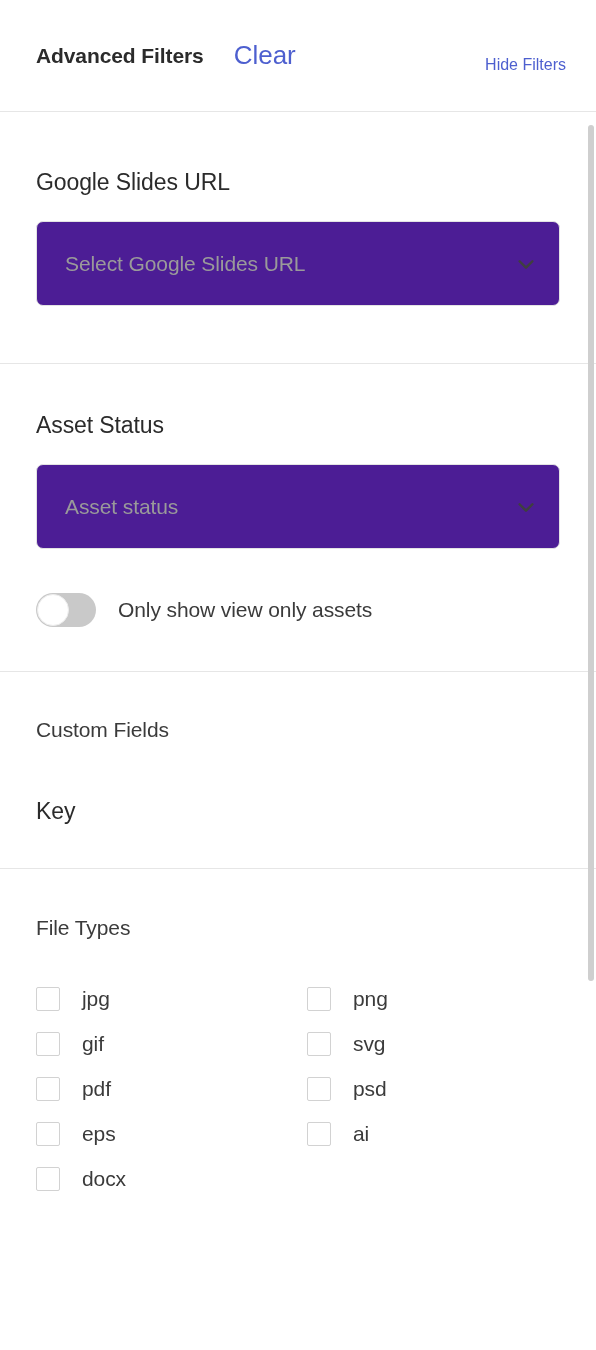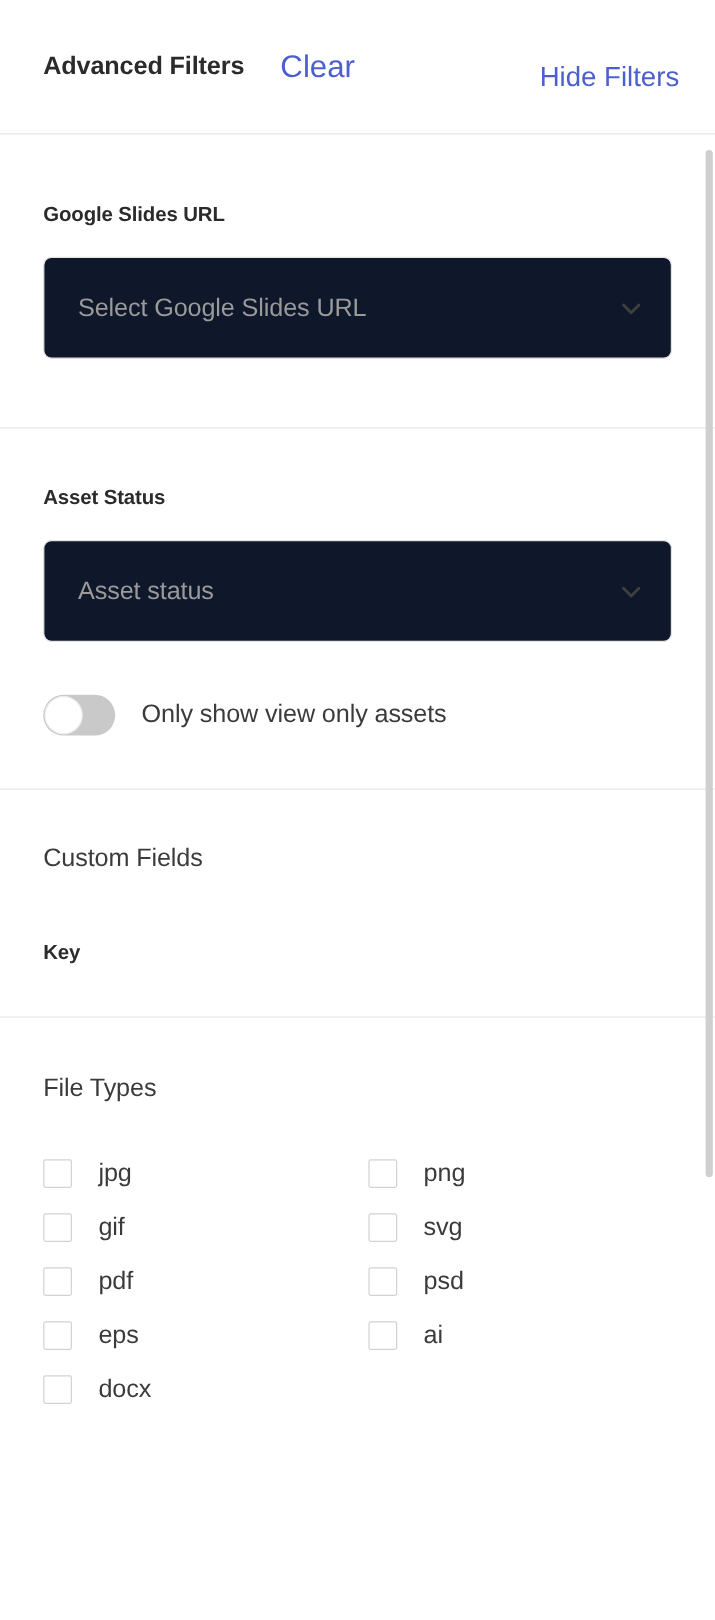--- a/index.html
+++ b/index.html
@@ -37,60 +37,60 @@
     white-space: nowrap;
   }
   .header-clear {
     font-size: 26px;
     color: #4d5fcf;
     margin-left: 30px;
     white-space: nowrap;
     cursor: pointer;
   }
   .header-hide {
-    font-size: 23px;
+    font-size: 16px;
     color: #4d5fcf;
     margin-left: auto;
     white-space: nowrap;
     cursor: pointer;
     padding-right: 2px;
     margin-top: 18px;
   }
 
   .divider {
     height: 1px;
     background: #e6e6e6;
     width: 100%;
   }
 
   
   .section {
     padding: 0 36px;
   }
 
   .field-label {
-    font-size: 17px;
-    font-weight: bold;
+    font-size: 23px;
+    font-weight: normal;
     color: #2b2b2b;
     letter-spacing: -0.1px;
   }
   .group-label {
     font-size: 21px;
     font-weight: normal;
     color: #3b3b3b;
     letter-spacing: -0.1px;
   }
 
   
   .select-box {
     position: relative;
     height: 85px;
     border: 1px solid #e3e3e3;
     border-radius: 7px;
-    background: #0f172a;
+    background: #4c1d95;
     display: flex;
     align-items: center;
     padding: 0 22px 0 28px;
     cursor: pointer;
   }
   .select-placeholder {
     font-size: 21px;
     color: #9a9a9a;
     flex: 1;
     letter-spacing: -0.1px;

